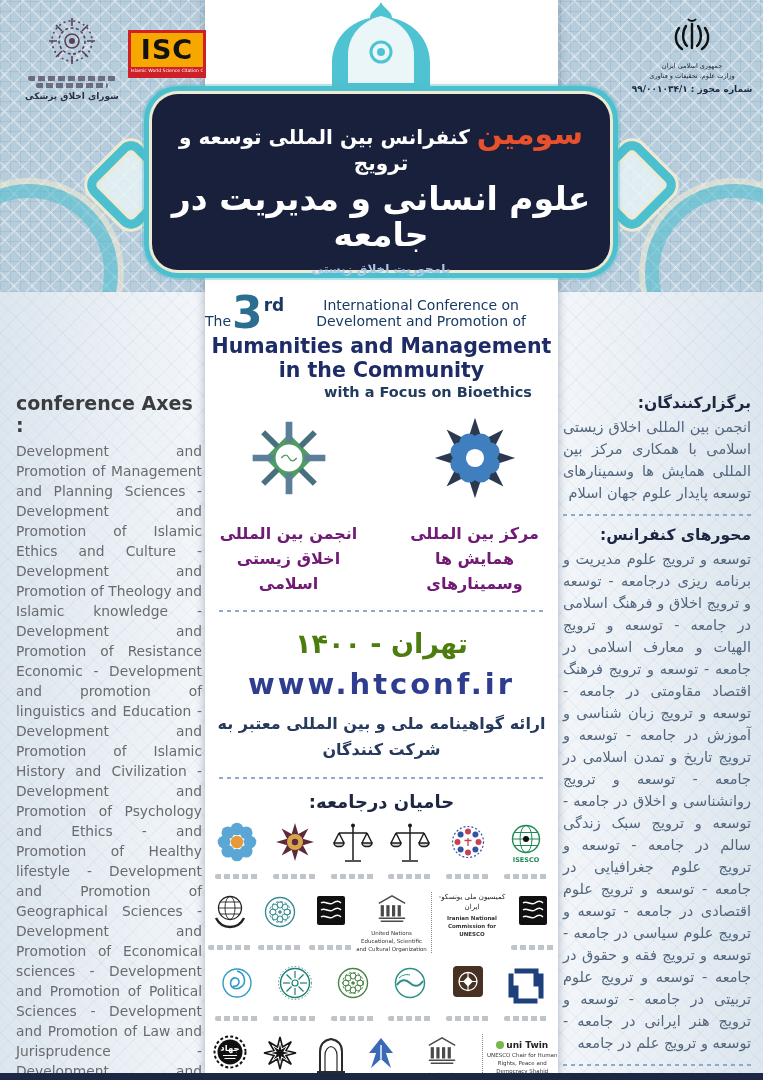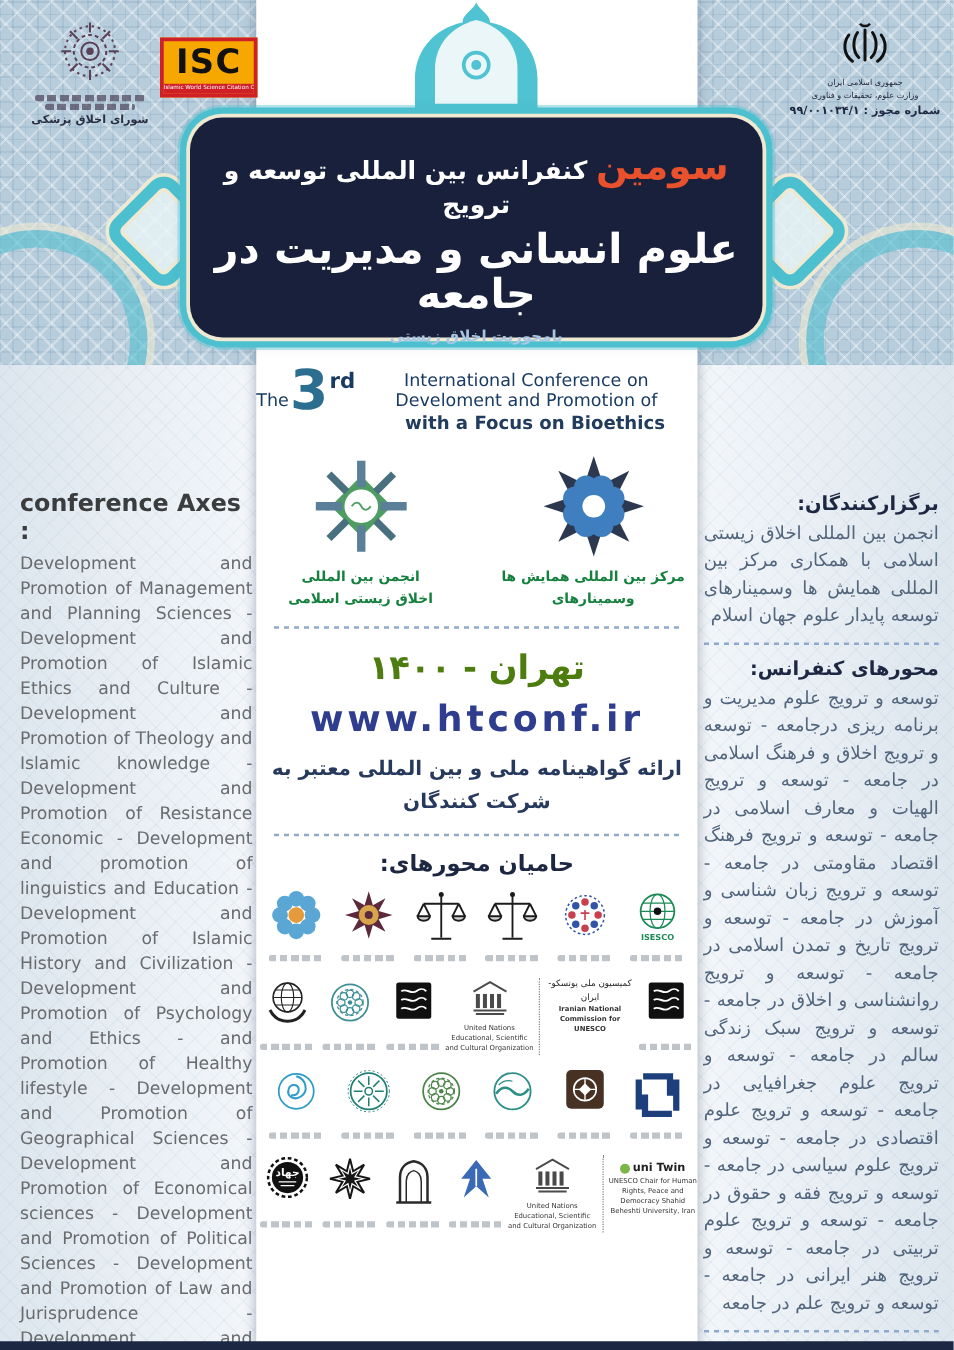--- a/index.html
+++ b/index.html
@@ -64,21 +64,21 @@
   .colR .sep, .cardsep{height:2px;background:repeating-linear-gradient(90deg,#8fa9cc 0 4px,transparent 4px 8px);margin:10px 0;}
   
   .content{position:absolute;left:205px;top:296px;width:353px;z-index:2;text-align:center;}
   .en-row1{display:flex;align-items:flex-end;justify-content:center;color:#183a63;font-size:14px;line-height:1.1;}
   .en-row1 .num{font-size:44px;font-weight:bold;color:#2c6e8f;line-height:.75;margin:0 1px;}
   .en-row1 .ord{font-size:17px;font-weight:bold;color:#183a63;align-self:flex-start;}
   .en-line2{margin-top:5px;font-size:20.5px;font-weight:bold;color:#1d2b66;}
   .en-line3{margin-top:2px;font-size:14.5px;font-weight:bold;color:#223c5e;text-align:right;padding-right:26px;}
   .orgs{display:flex;justify-content:center;gap:36px;margin-top:14px;}
   .org{width:150px;text-align:center;}
-  .org .cap{font-size:11px;font-weight:bold;color:#15803d;direction:rtl;line-height:1.55;margin-top:0;}
+  .org .cap{font-size:16px;font-weight:bold;color:#701a75;direction:rtl;line-height:1.55;margin-top:16px;}
   .city{margin-top:16px;font-size:27px;font-weight:bold;color:#4d7c0f;direction:rtl;}
   .website{margin-top:8px;font-size:29px;font-weight:bold;color:#2f3d8f;letter-spacing:3px;}
   .cert{margin-top:10px;font-size:16px;font-weight:bold;color:#27395c;direction:rtl;line-height:1.6;}
   .cardsep{margin:14px 14px 0;}
   .sp-head{margin-top:12px;font-size:18px;font-weight:bold;color:#1d2742;direction:rtl;}
   .s-row{display:flex;justify-content:space-evenly;align-items:flex-start;margin-top:9px;min-height:62px;}
   .sponsor{width:52px;text-align:center;}
   .sponsor.wide{width:152px;}
   .cap-squiggle{height:5px;width:44px;margin:3px auto 0;border-radius:2px;opacity:.55;
     background:repeating-linear-gradient(90deg,#8a949d 0 6px,transparent 6px 9px);}
@@ -172,20 +172,21 @@
 
 </div>
 
 <div class="content">
   <div class="en-row1">
     <span>The</span>
     <span class="num">3</span>
     <span class="ord">rd</span>
     <span>International Conference on Develoment and Promotion of</span>
   </div>
+  <div class="en-line2">Humanities and Management in the Community</div>
   <div class="en-line3">with a Focus on Bioethics</div>
 
   <div class="orgs">
     <div class="org">
       <svg width="88" height="88" viewBox="0 0 92 92">
         <g transform="rotate(45 46 46)">
             <rect x="28" y="28" width="36" height="36" fill="#4f9d62"></rect>
           </g>
         <g fill="none" stroke="#5b7f98" stroke-width="7">
           <path d="M46 8v22M46 84V62M8 46h22M84 46H62"></path>
@@ -228,21 +229,21 @@
   </div>
 
   <div class="cardsep"></div>
   <div class="city" lang="fa">تهران - ۱۴۰۰</div>
   <div class="website">www.htconf.ir</div>
   <div class="cert" lang="fa">
     <div>ارائه گواهینامه ملی و بین المللی معتبر به</div>
     <div>شرکت کنندگان</div>
   </div>
   <div class="cardsep"></div>
-  <div class="sp-head" lang="fa">حامیان محورهای:</div>
+  <div class="sp-head" lang="fa">حامیان درجامعه:</div>
   <div id="sponsors">
       <div class="s-row">
         <div class="sponsor"><svg width="46" height="46" viewBox="0 0 46 46" font-family="DejaVu Sans">
             <circle cx="36.0" cy="21.0" r="6.3" fill="#5aa7d6"></circle>
             <circle cx="32.2" cy="30.2" r="6.3" fill="#5aa7d6"></circle>
             <circle cx="23.0" cy="34.0" r="6.3" fill="#5aa7d6"></circle>
             <circle cx="13.8" cy="30.2" r="6.3" fill="#5aa7d6"></circle>
             <circle cx="10.0" cy="21.0" r="6.3" fill="#5aa7d6"></circle>
             <circle cx="13.8" cy="11.8" r="6.3" fill="#5aa7d6"></circle>
             <circle cx="23.0" cy="8.0" r="6.3" fill="#5aa7d6"></circle>

